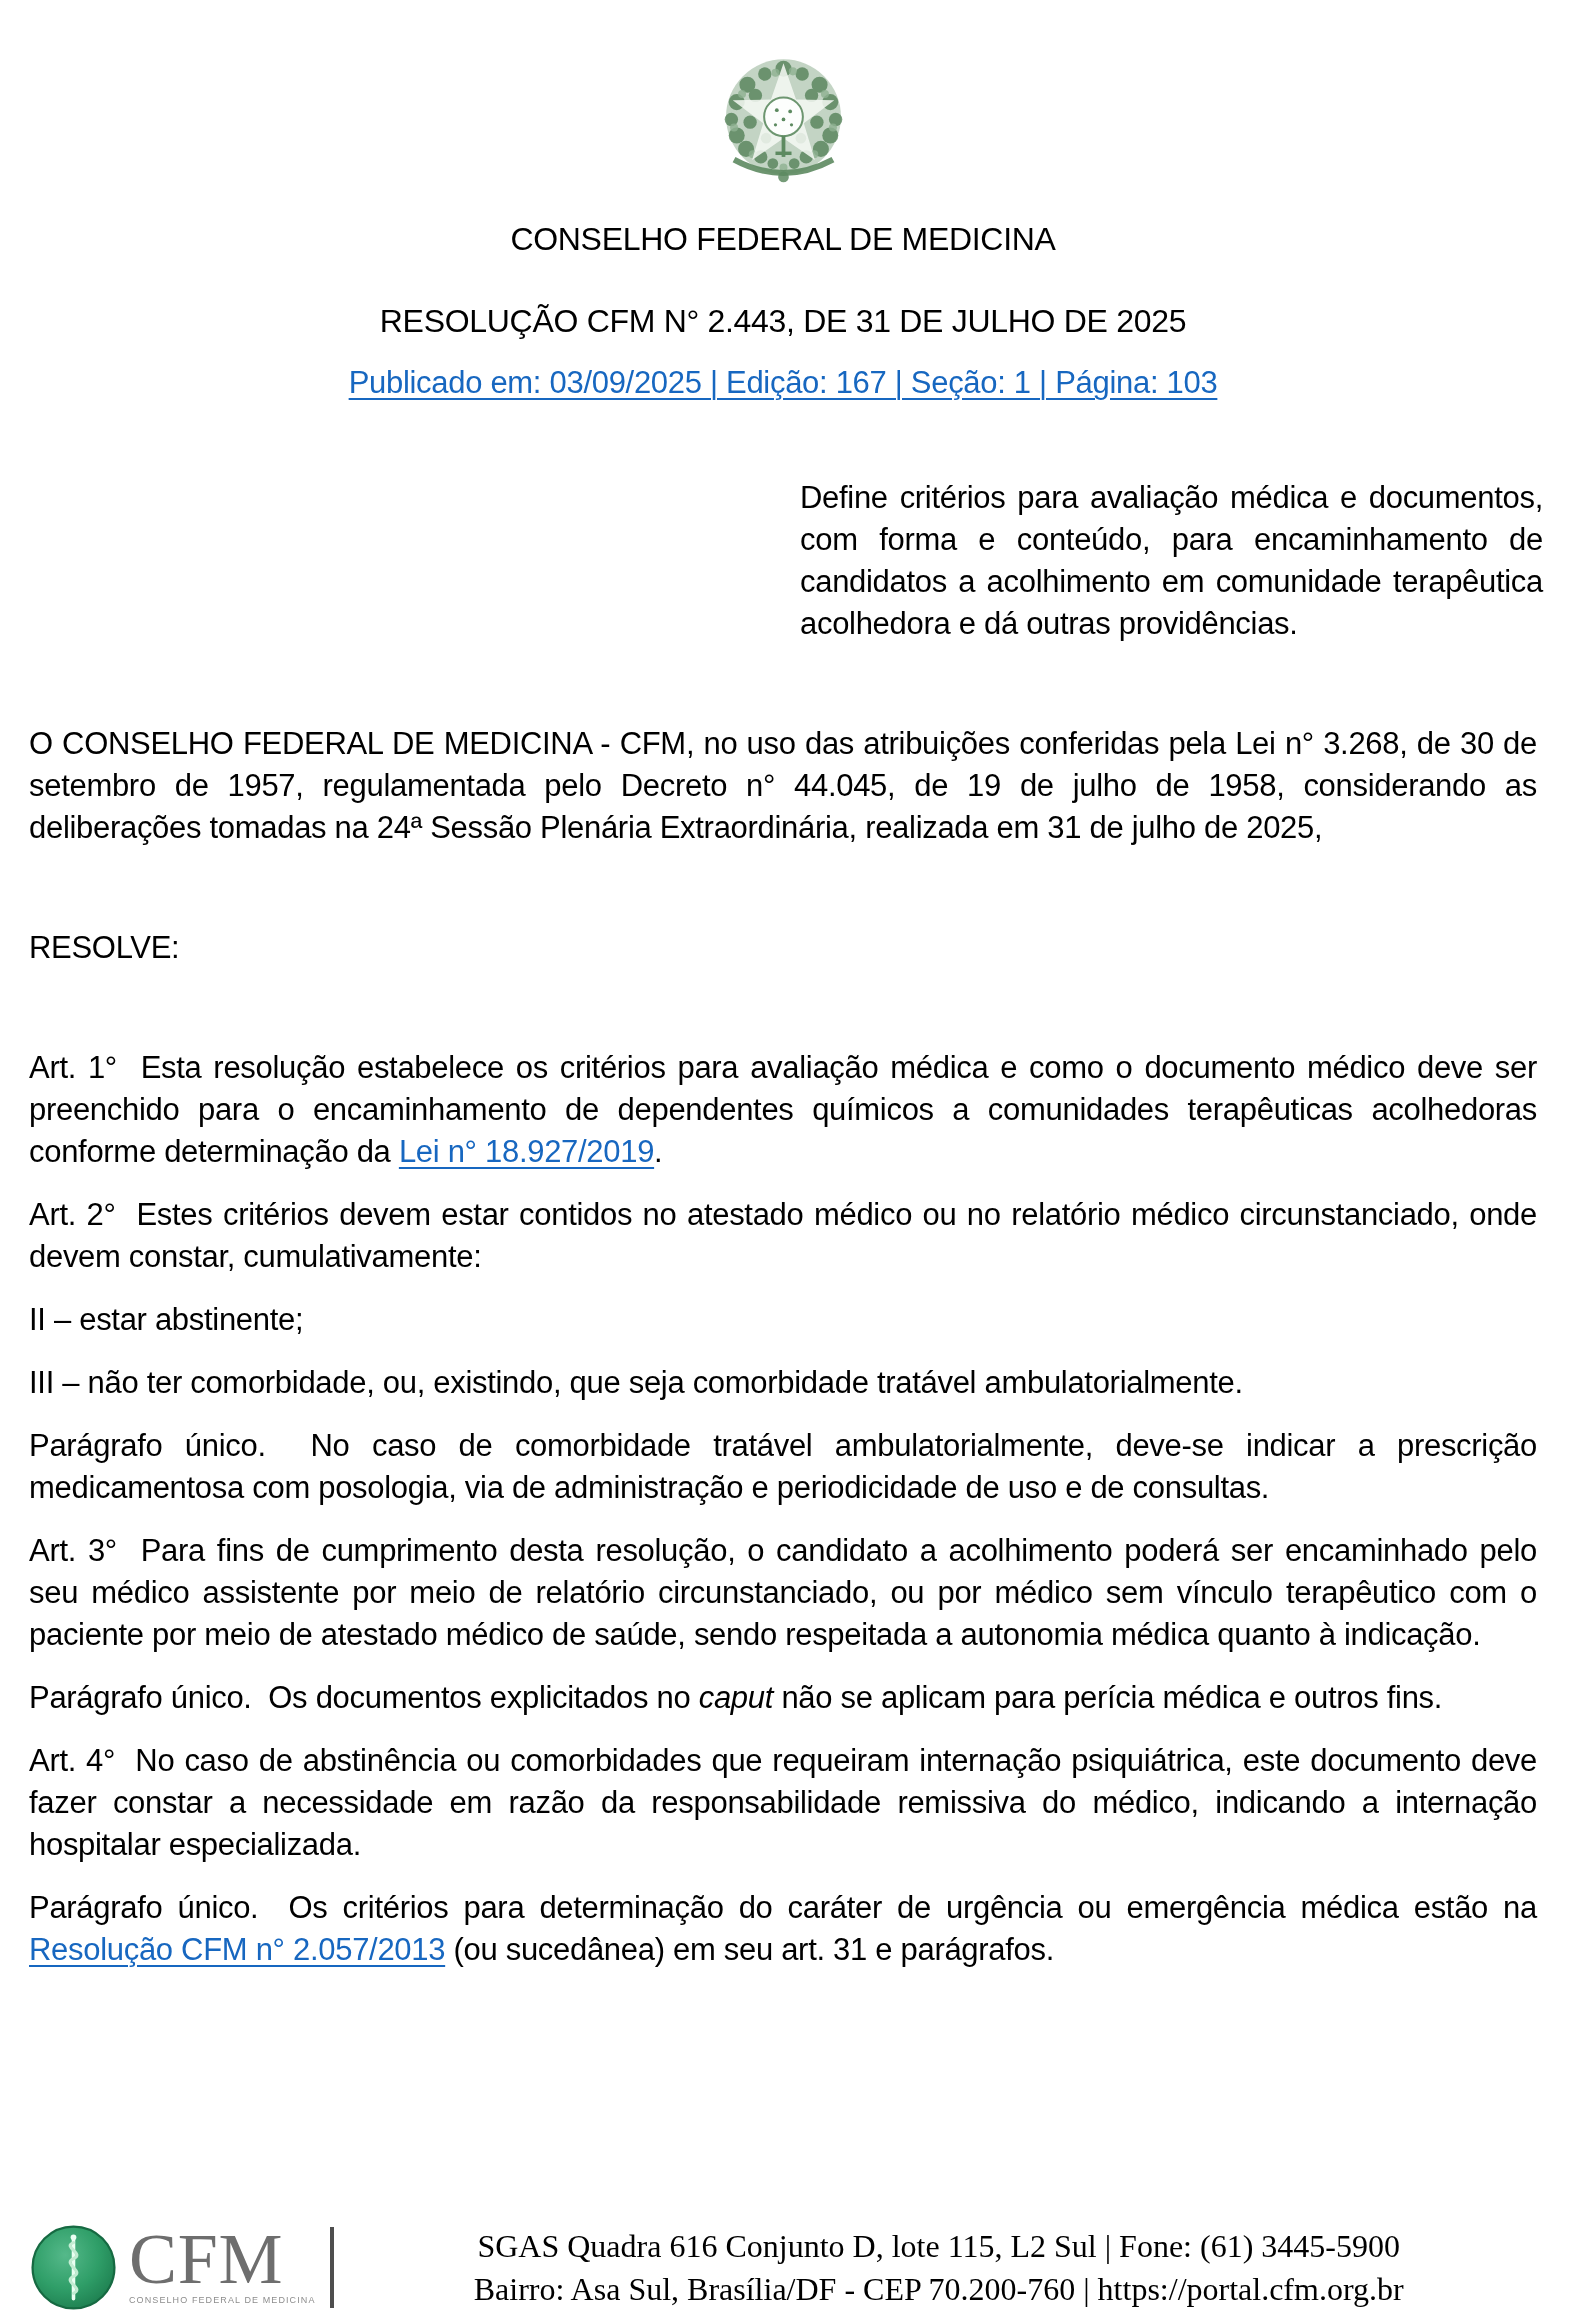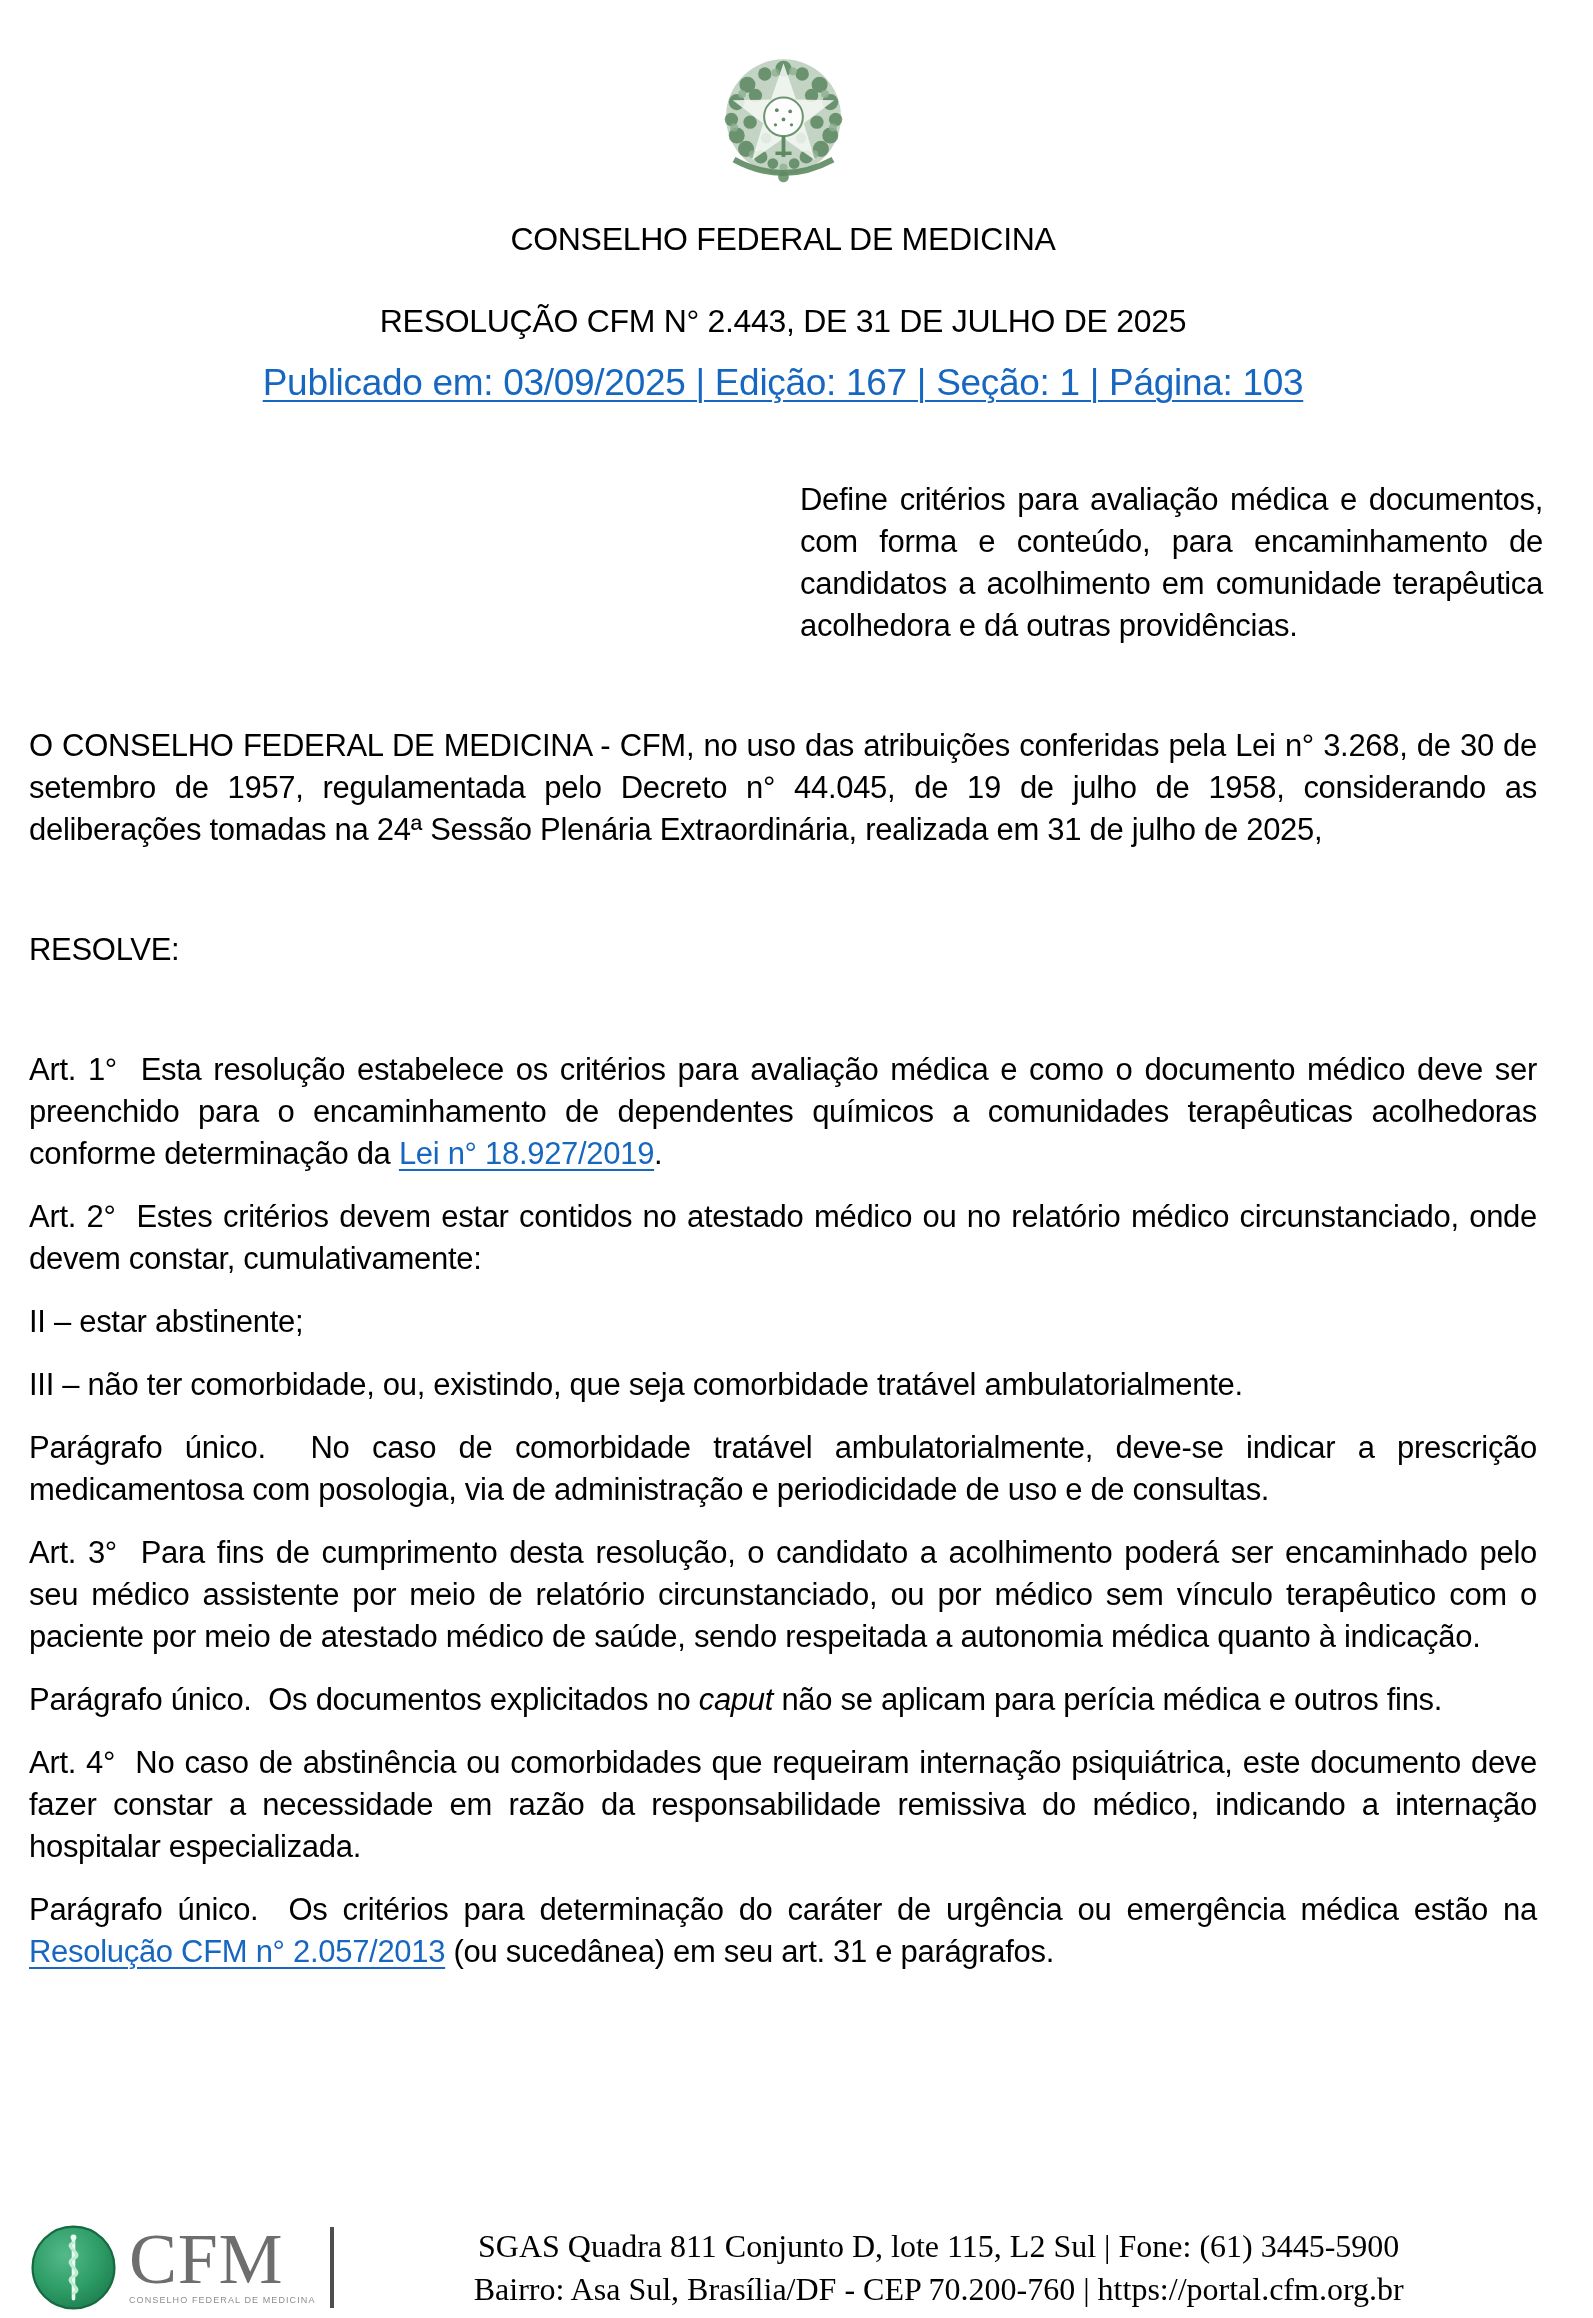--- a/index.html
+++ b/index.html
@@ -26,21 +26,21 @@
   .doc-title { margin: 43px 0 0 0; font-size: 32px; line-height: 39px; font-weight: normal; }
   .pub-link-row { margin-top: 23.6px; line-height: 38px; }
 
   a.link, a.pub-link {
     color: var(--link-blue, #1767c0);
     text-decoration: underline;
     text-decoration-thickness: 2.4px;
     text-underline-offset: 4.9px;
     cursor: pointer;
   }
-  .pub-link { font-size: 37px; }
+  .pub-link { font-size: 31px; }
 
   
   p { margin: 21px 0 0 0; line-height: 42px; }
   .justify { text-align: justify; }
   .gap-lg { margin-top: 78px; }
 
   .ementa {
     margin-top: 75px;
     margin-left: 771px;
     width: 743px;
@@ -203,20 +203,20 @@
 
       <div class="logo-text">
         <div class="logo-acronym">CFM</div>
         <div class="logo-caption">CONSELHO FEDERAL DE MEDICINA</div>
       </div>
 
       <div class="logo-divider"></div>
     </div>
 
     <div class="address">
-      <div>SGAS Quadra 811 Conjunto D, lote 115, L2 Sul | Fone: (61) 3445-5900</div>
+      <div>SGAS Quadra 616 Conjunto D, lote 115, L2 Sul | Fone: (61) 3445-5900</div>
       <div>Bairro: Asa Sul, Brasília/DF - CEP 70.200-760 | https://portal.cfm.org.br</div>
     </div>
 
   </footer>
 
 </div>
 
 
 </body></html>

